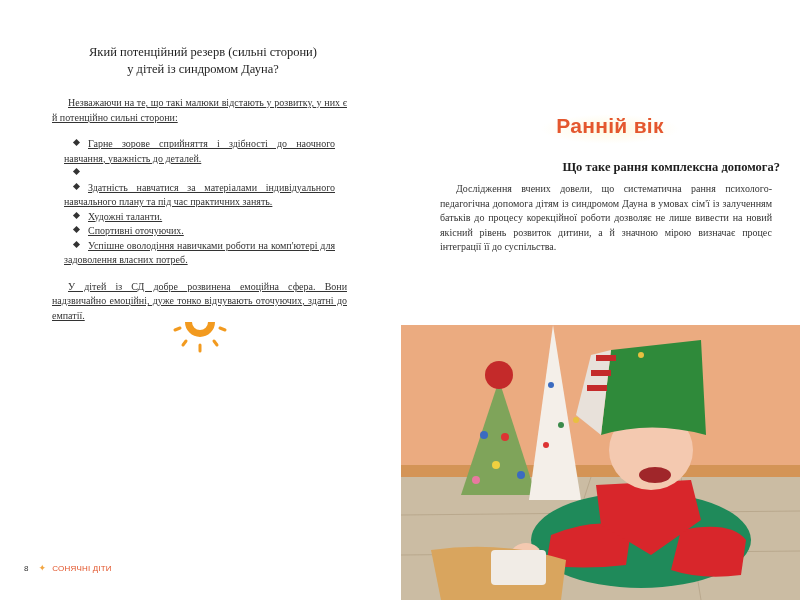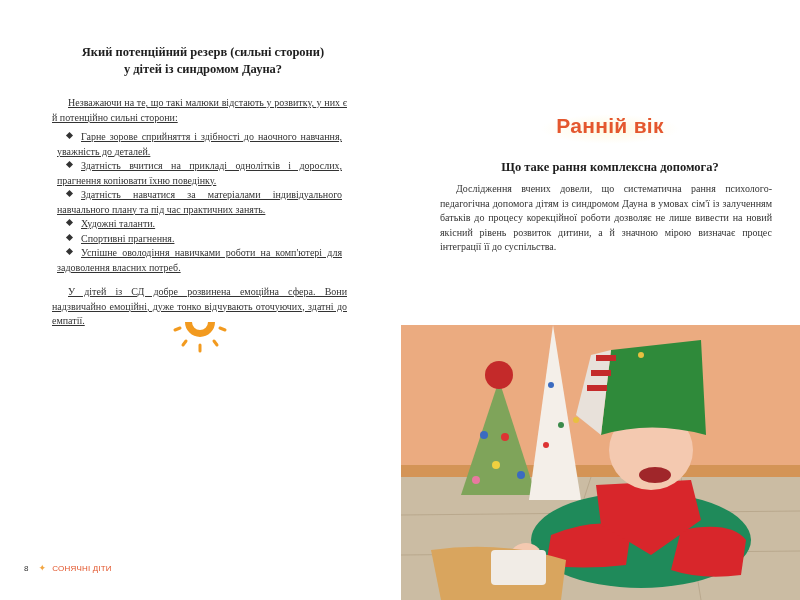--- a/index.html
+++ b/index.html
@@ -6,31 +6,31 @@
     body {
       width: 800px; height: 600px; overflow: hidden; background: #ffffff;
       position: relative; font-family: "DejaVu Serif", serif; color: #2a2a2a;
     }
     .spread { position: absolute; left: 0; top: 0; width: 800px; height: 600px; background: #fff; }
     .page-left { position: absolute; left: 0; top: 0; width: 400px; height: 600px; }
     .page-right { position: absolute; left: 400px; top: 0; width: 400px; height: 600px; }
 
     .left-heading {
       position: absolute; left: 58px; top: 44px; width: 290px;
-      text-align: center; font-family: "Liberation Serif", serif; font-weight: bold;
+      text-align: center; font-family: "Liberation Serif", serif; font-weight: normal;
       font-size: 12.5px; line-height: 17px; color: #1e1e1e;
     }
     .left-body {
       position: absolute; left: 52px; top: 96px; width: 295px;
       font-family: "Liberation Serif", serif; font-size: 10px; line-height: 14.5px;
       text-align: justify; color: #333; text-decoration: underline;
     }
     .para { margin: 0; text-indent: 16px; }
     .para + .para { margin-top: 8px; }
-    .bullets { list-style: none; margin: 5px; padding: 0; }
+    .bullets { list-style: none; margin: 12px; padding: 0; }
     .bullets li { text-indent: 0; padding-left: 0; }
     .bullets li .bullet-lead { padding-left: 10px; }
     .bullet-mark {
       display: inline-block; width: 5px; height: 5px; background: #333;
       transform: rotate(45deg); margin-right: 9px; vertical-align: 2px;
     }
 
     .sun {
       position: absolute; left: 172px; top: 318px; width: 56px; height: 40px;
     }
@@ -48,21 +48,21 @@
     .right-heading-glow {
       position: absolute; left: 0; top: 2px; width: 140px; height: 30px;
       background: radial-gradient(ellipse at center, rgba(255,244,200,0.55), rgba(255,255,255,0) 70%);
     }
     .right-heading {
       position: absolute; left: 0; top: 2px; width: 140px; text-align: center;
       font-family: "Liberation Sans", sans-serif; font-weight: bold; font-size: 21px;
       color: #e4572e; letter-spacing: 0.3px;
     }
     .right-subheading {
-      position: absolute; left: 40px; top: 160px; width: 340px; text-align: center;
+      position: absolute; left: 40px; top: 160px; width: 340px; text-align: right;
       font-family: "Liberation Serif", serif; font-weight: bold; font-size: 12.5px; color: #1e1e1e;
     }
     .right-body {
       position: absolute; left: 40px; top: 182px; width: 332px;
       font-family: "Liberation Serif", serif; font-size: 10px; line-height: 14.5px;
       text-align: justify; color: #333;
     }
 
     .photo {
       position: absolute; left: 1px; top: 325px; width: 399px; height: 275px; overflow: hidden;
@@ -77,24 +77,24 @@
   <div class="page-left">
     <div class="left-heading">
       <div>Який потенційний резерв (сильні сторони)</div>
       <div>у дітей із синдромом Дауна?</div>
     </div>
 
     <div class="left-body">
       <p class="para">Незважаючи на те, що такі малюки відстають у розвитку, у них є й потенційно сильні сторони:</p>
       <ul class="bullets">
         <li><span class="bullet-lead"><span class="bullet-mark"></span></span><span>Гарне зорове сприйняття і здібності до наочного навчання, уважність до деталей.</span></li>
-        <li><span class="bullet-lead"><span class="bullet-mark"></span></span><span>Здатність вчитися на прикладі однолітків і дорослих, прагнення копіювати їхню поведінку.</span></li>
+        <li><span class="bullet-lead"><span class="bullet-mark"></span></span></li>
         <li><span class="bullet-lead"><span class="bullet-mark"></span></span><span>Здатність навчатися за матеріалами індивідуального навчального плану та під час практичних занять.</span></li>
         <li><span class="bullet-lead"><span class="bullet-mark"></span></span><span>Художні таланти.</span></li>
-        <li><span class="bullet-lead"><span class="bullet-mark"></span></span><span>Спортивні прагнення.</span></li>
+        <li><span class="bullet-lead"><span class="bullet-mark"></span></span><span>Спортивні оточуючих.</span></li>
         <li><span class="bullet-lead"><span class="bullet-mark"></span></span><span>Успішне оволодіння навичками роботи на комп'ютері для задоволення власних потреб.</span></li>
       </ul>
       <p class="para" style="margin-top:10px">У дітей із СД добре розвинена емоційна сфера. Вони надзвичайно емоційні, дуже тонко відчувають оточуючих, здатні до емпатії.</p>
     </div>
 
     <svg class="sun" viewBox="0 0 56 40">
       <path d="M13 4 A15 15 0 0 0 43 4 L36 4 A8 8 0 0 1 20 4 Z" fill="#f29a1f"></path>
       <line x1="8" y1="10" x2="3" y2="12" stroke="#f29a1f" stroke-width="3" stroke-linecap="round"></line>
       <line x1="48" y1="10" x2="53" y2="12" stroke="#f29a1f" stroke-width="3" stroke-linecap="round"></line>
       <line x1="14" y1="23" x2="11" y2="27" stroke="#f29a1f" stroke-width="3" stroke-linecap="round"></line>

